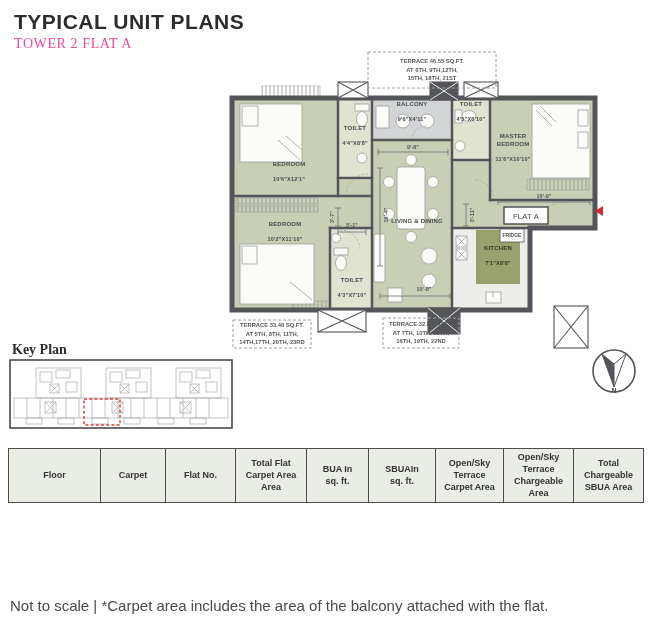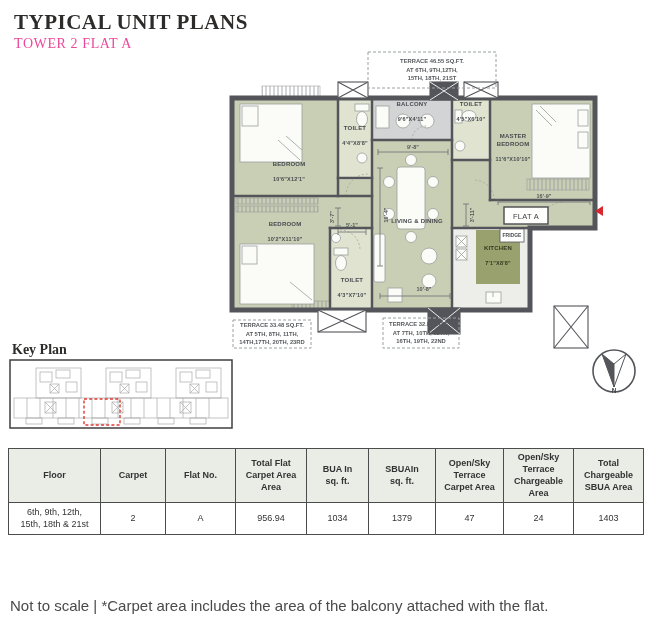--- a/index.html
+++ b/index.html
@@ -1,19 +1,19 @@
 <!DOCTYPE html>
 <html><head>
 <meta charset="utf-8">
 <style>
   html,body{margin:0;padding:0}
   body{width:650px;height:618px;position:relative;background:#fff;
        font-family:"Liberation Sans",sans-serif;overflow:hidden}
   .abs{position:absolute}
-  #page-title{left:14px;top:10px;font-family:Liberation Serif, serif;font-weight:bold;
+  #page-title{left:14px;top:10px;font-family:Liberation Sans, sans-serif;font-weight:bold;
       font-size:21px;color:#2d2c2b;letter-spacing:.5px}
   #page-subtitle{left:14px;top:36px;font-family:"Liberation Serif",serif;
       font-size:14px;color:#ec4899;letter-spacing:.6px}
   #keyplan-title{left:12px;top:342px;font-family:"Liberation Serif",serif;
       font-weight:bold;font-size:14px;color:#2d2c2b}
   .plan-label{position:absolute;transform:translate(-50%,-50%);text-align:center;
       color:#474b4e;font-size:6px;font-weight:bold;line-height:1.3;letter-spacing:.2px;
       white-space:pre-line;pointer-events:none}
   .rname,.rsize{display:block}
   .rsize{font-size:5.5px}
@@ -315,28 +315,16 @@
 Carpet Area</th>
       <th>Open/Sky
 Terrace
 Chargeable Area</th>
       <th>Total
 Chargeable
 SBUA Area</th>
     </tr>
   </thead>
   <tbody>
-    <tr>
-      <td>6th, 9th, 12th,
-15th, 18th &amp; 21st</td>
-      <td>2</td>
-      <td>A</td>
-      <td>956.94</td>
-      <td>1034</td>
-      <td>1379</td>
-      <td>47</td>
-      <td>24</td>
-      <td>1403</td>
-    </tr>
   </tbody>
 </table>
 
 <div class="abs" id="page-footer">Not to scale | *Carpet area includes the area of the balcony attached with the flat.</div>
 
 </body></html>

